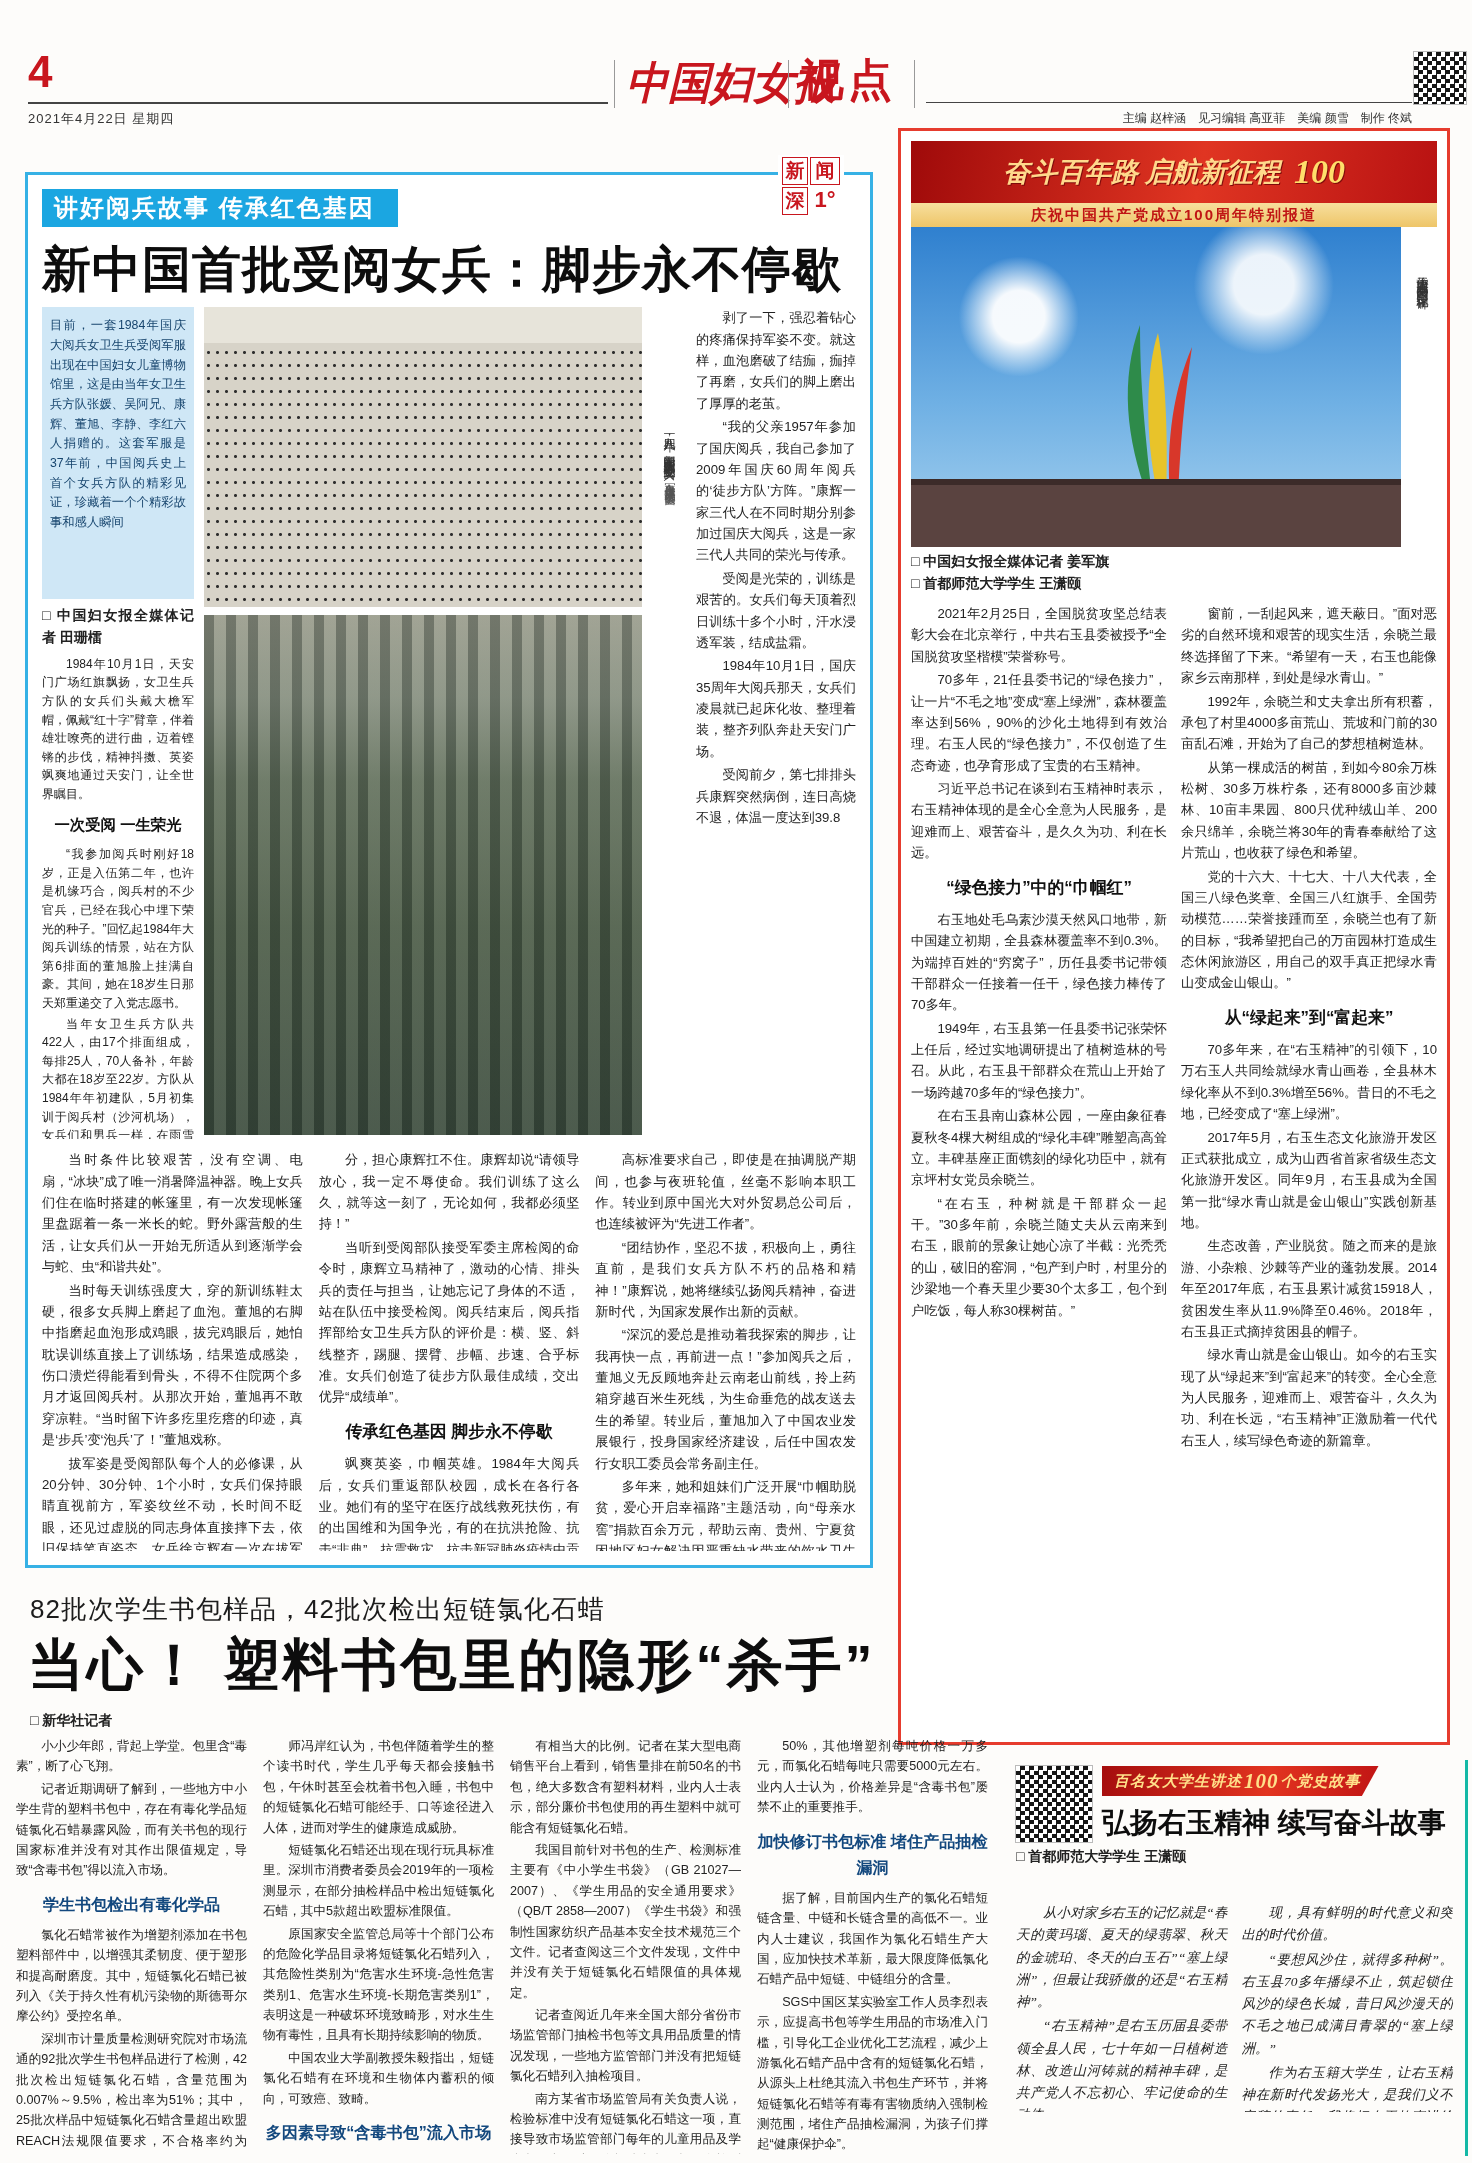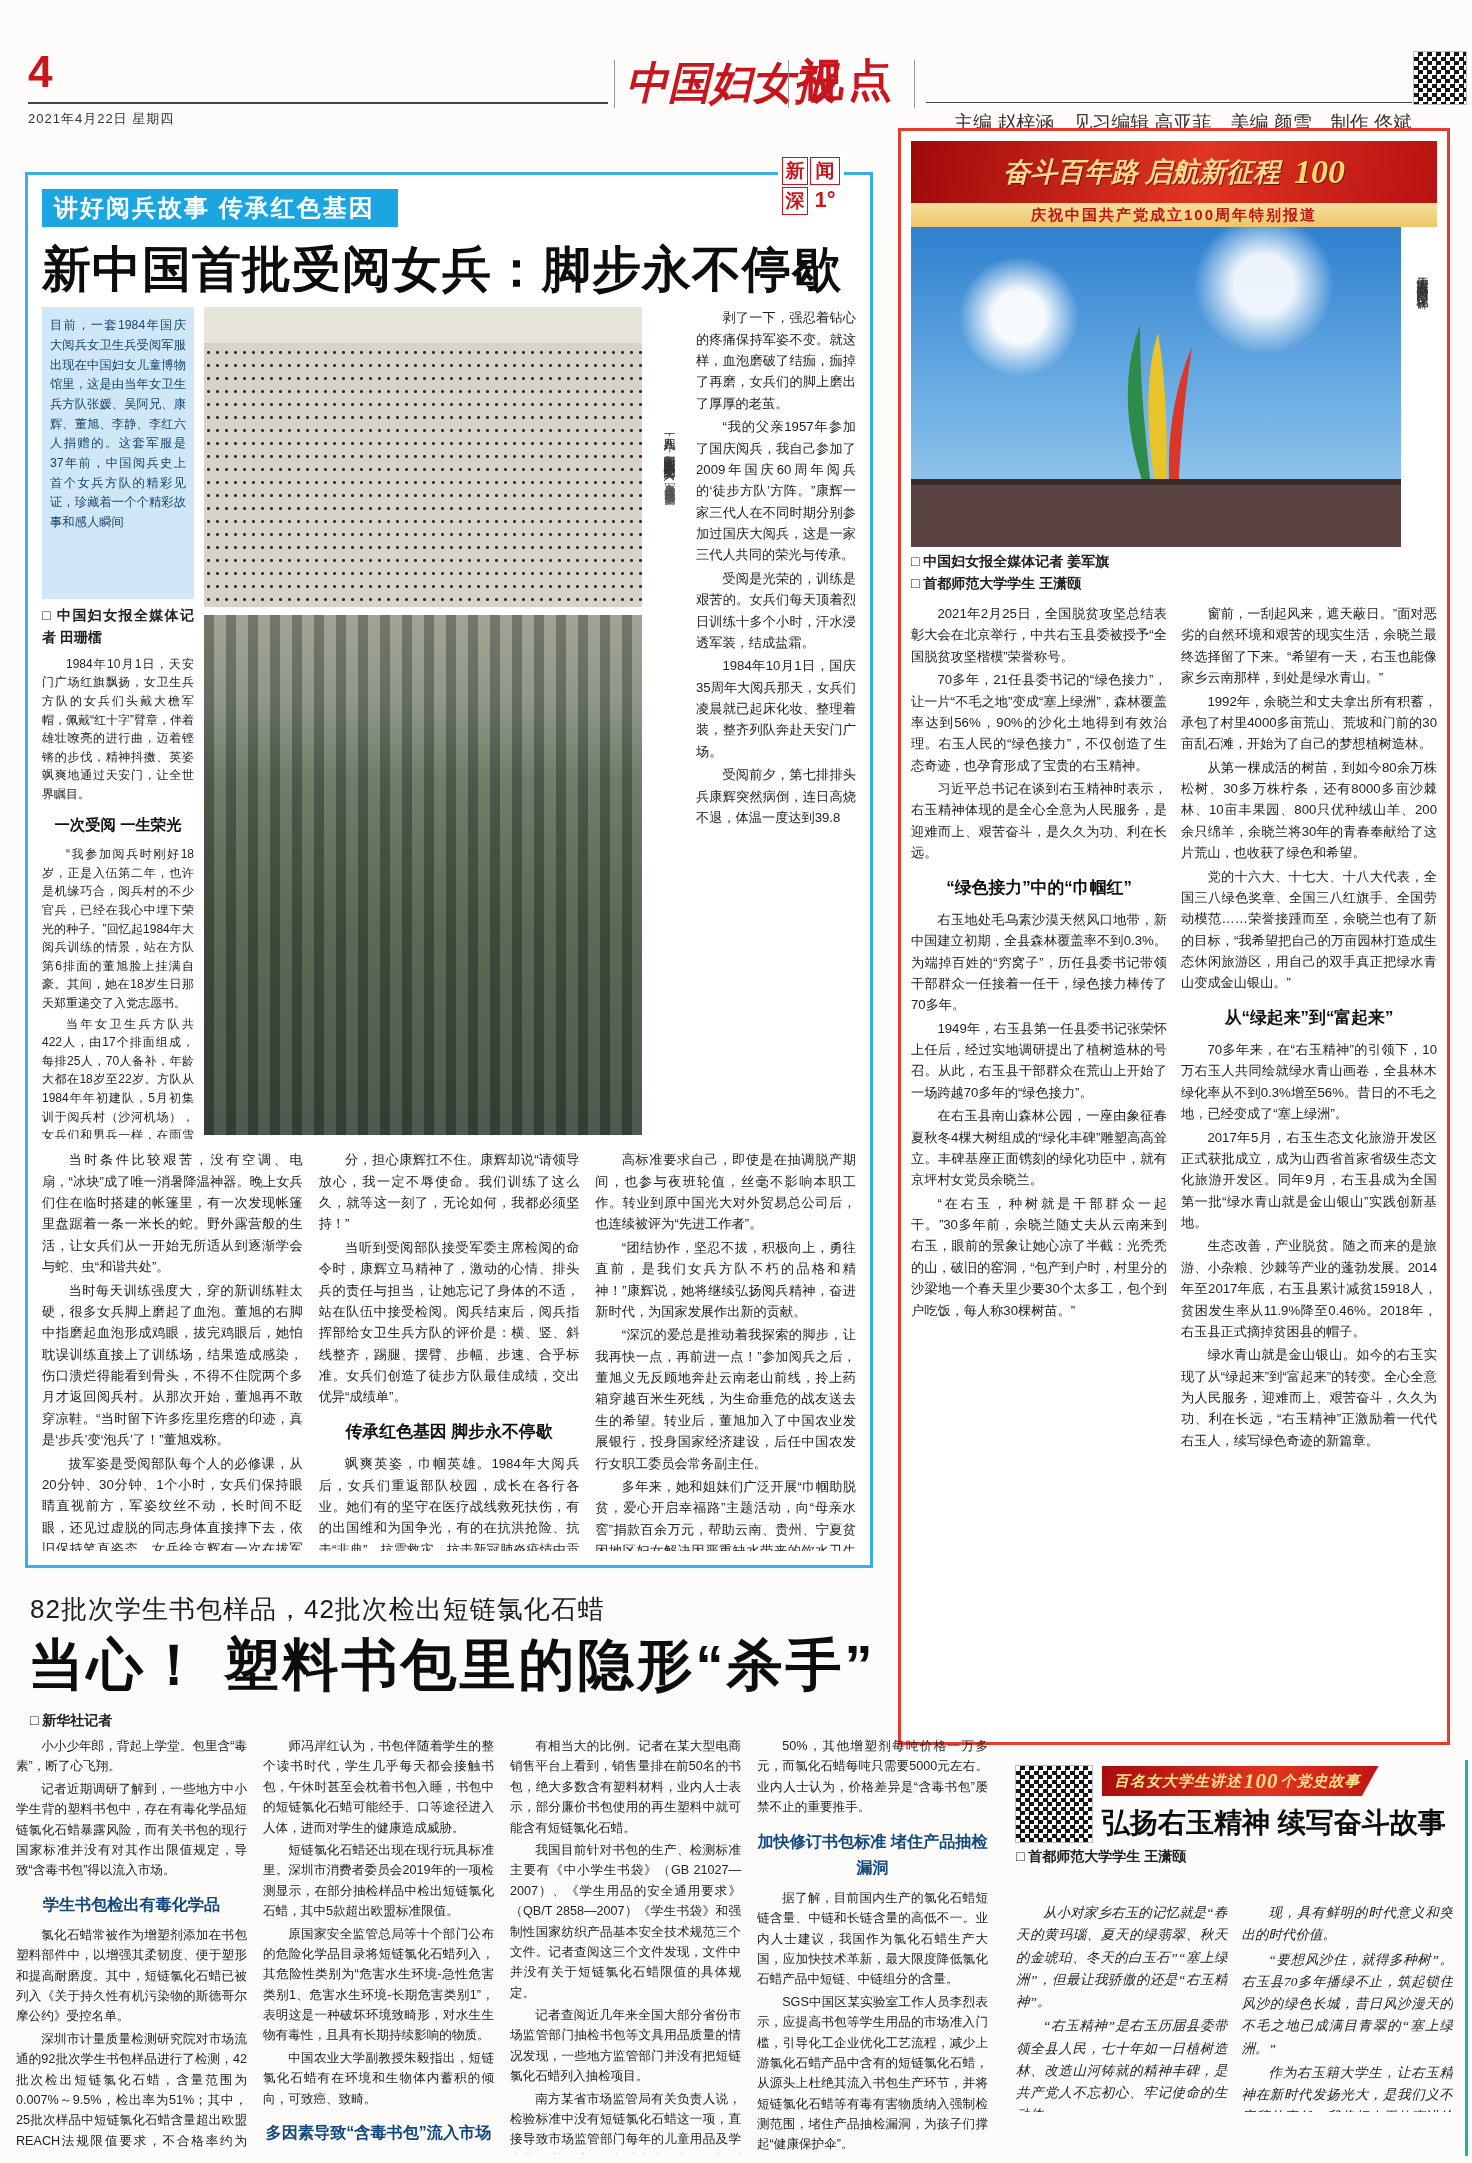--- a/index.html
+++ b/index.html
@@ -7,21 +7,21 @@
        font-family:"Liberation Sans","DejaVu Sans",sans-serif;color:#222;overflow:hidden;}
   .abs{position:absolute;}
   
   .pagenum{font-size:44px;font-weight:900;color:#c8161e;line-height:1;}
   .rule{background:#444;height:2px;}
   .dateline{font-size:13px;color:#333;letter-spacing:1px;}
   .masthead{font-family:"Liberation Serif","DejaVu Serif",serif;font-style:italic;font-weight:900;
             font-size:42px;color:#c8161e;line-height:1;transform:scaleY(1.05);}
   .vdiv{width:1px;background:#999;height:48px;}
   .shidian{font-size:44px;font-weight:900;color:#c8161e;line-height:1;letter-spacing:4px;}
-  .staff{font-size:19px;color:#333;}
+  .staff{font-size:12px;color:#333;}
   .qr{background:repeating-conic-gradient(#161616 0% 25%,#ffffff 0% 50%);background-size:9px 9px;
       outline:1px solid #bbb;}
   
   .col{overflow:hidden;text-align:justify;font-size:13.2px;line-height:1.62;}
   .para{margin:0 0 2px;text-indent:2em;}
   .subhead{font-weight:bold;text-align:center;font-size:1.28em;margin:10px 0 8px;color:#111;}
   .subhead.blue{color:#13487e;}
   .byline{font-size:14px;font-weight:bold;color:#222;margin:6px 0;}
   
   .leftbox{left:25px;top:172px;width:848px;height:1396px;border:3px solid #36b1e5;background:#fff;

